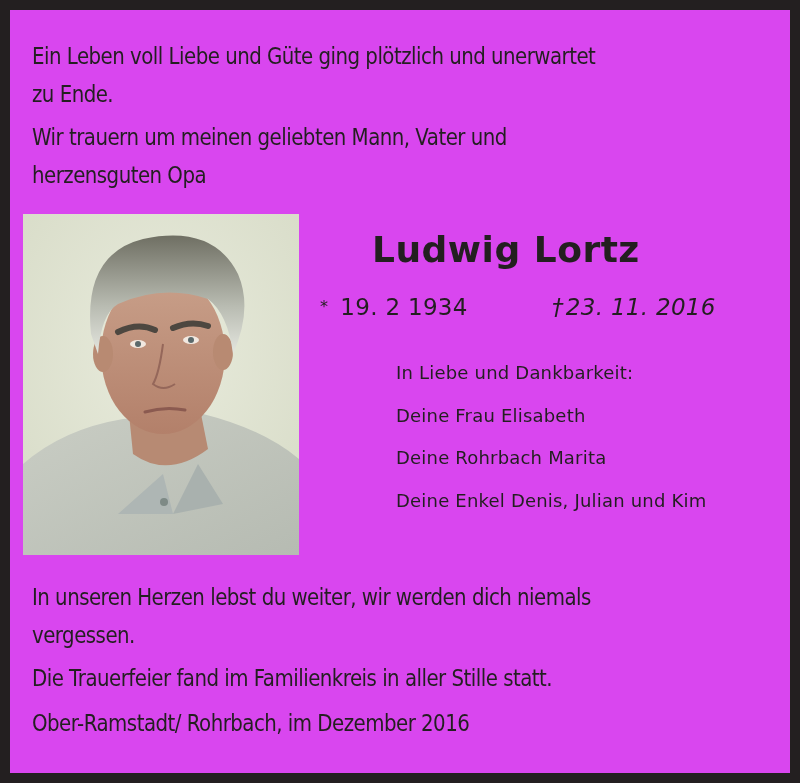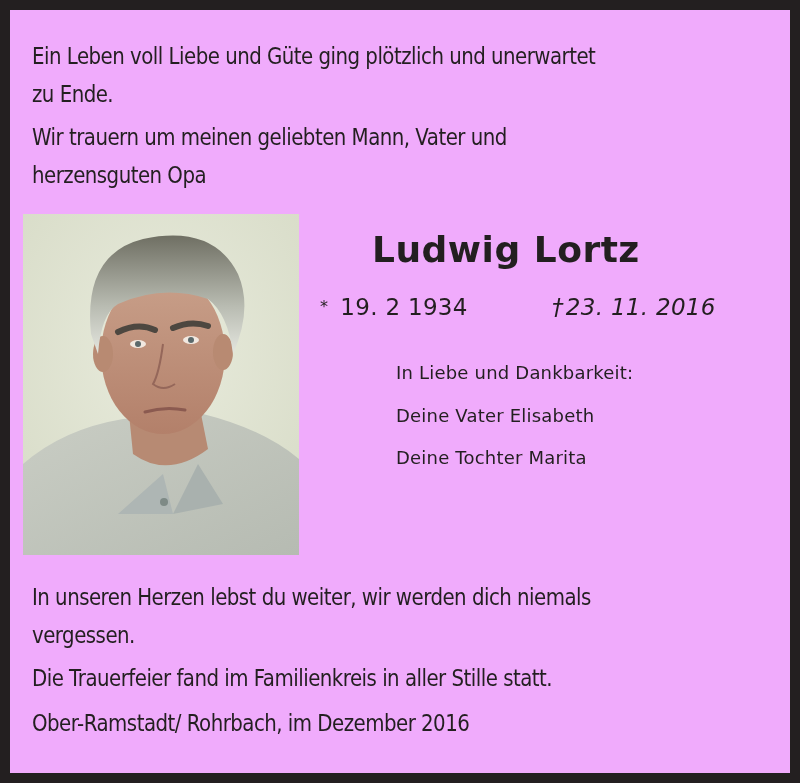--- a/index.html
+++ b/index.html
@@ -8,21 +8,21 @@
       background: #231f20;
       position: relative;
       overflow: hidden;
       font-family: "DejaVu Sans", sans-serif;
       color: #231f20;
     }
     .card {
       position: absolute;
       left: 10px; top: 10px;
       width: 780px; height: 763px;
-      background: #f0abfc;
+      background: #d946ef;
     }
     .txt {
       position: absolute;
       white-space: nowrap;
       font-size: 23px;
       line-height: 38px;
       letter-spacing: -0.6px;
       transform-origin: left top;
     }
     .narrow { transform: scaleX(0.86); }
@@ -142,22 +142,23 @@
 
   <div class="dates birth">
     <span class="star">*</span><span>19. 2 1934</span>
   </div>
   <div class="dates death">
     <span class="cross">†</span><span>23. 11. 2016</span>
   </div>
 
   <div class="mourners">
     <div>In Liebe und Dankbarkeit:</div>
-    <div>Deine Vater Elisabeth</div>
-    <div>Deine Tochter Marita</div>
+    <div>Deine Frau Elisabeth</div>
+    <div>Deine Rohrbach Marita</div>
+    <div>Deine Enkel Denis, Julian und Kim</div>
   </div>
 
   <div class="txt narrow outro1">In unseren Herzen lebst du weiter, wir werden dich niemals</div>
   <div class="txt narrow outro2">vergessen.</div>
   <div class="txt narrow outro3">Die Trauerfeier fand im Familienkreis in aller Stille statt.</div>
   <div class="txt narrow outro4">Ober-Ramstadt/ Rohrbach, im Dezember 2016</div>
 
 </div>
 
 </body></html>

